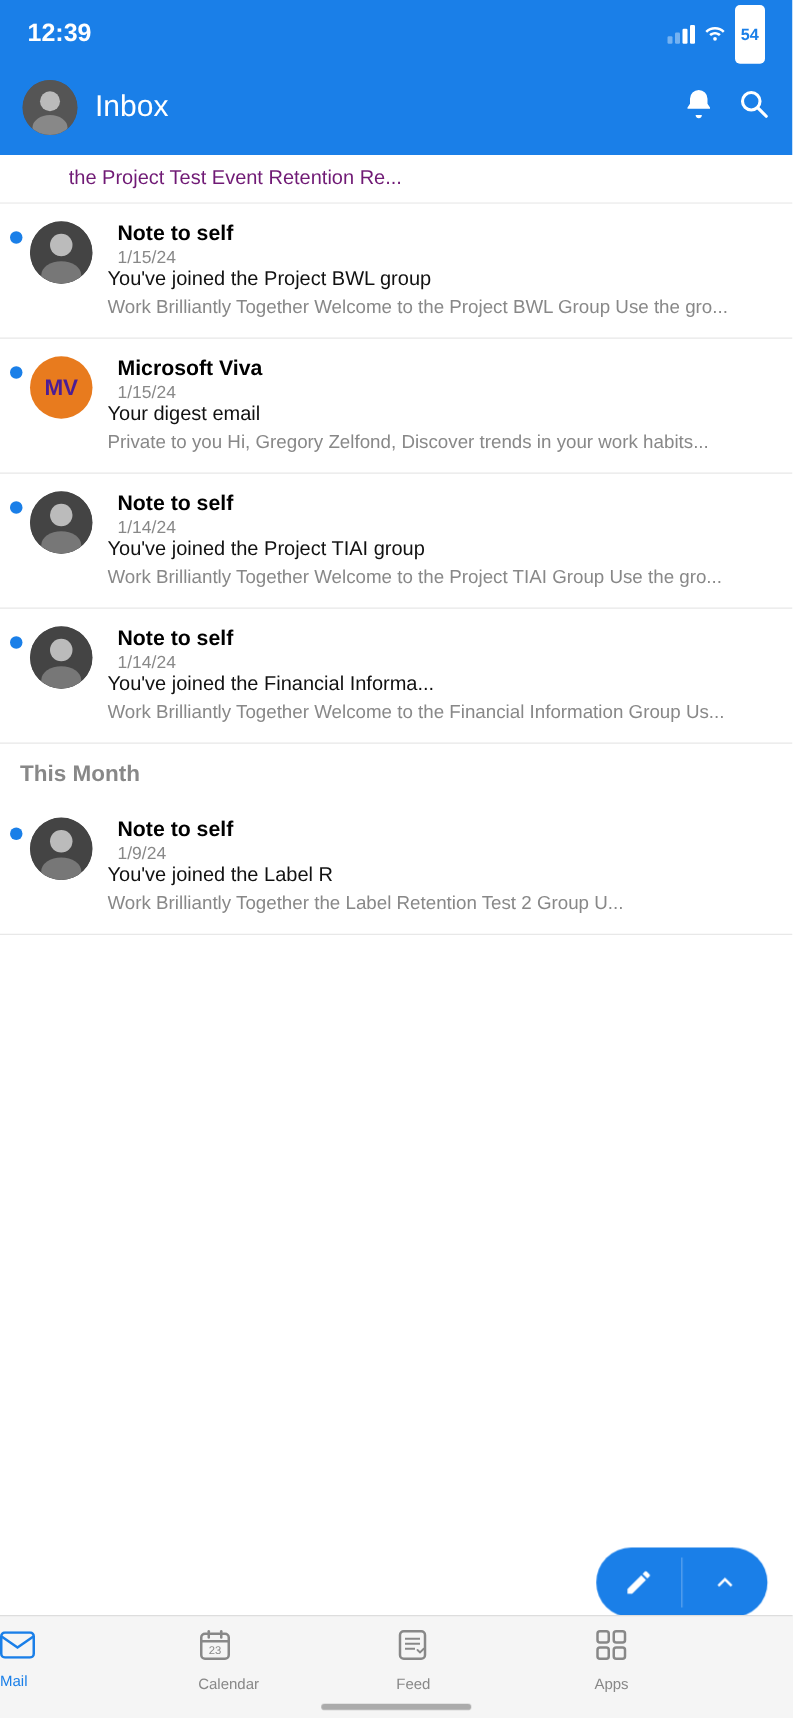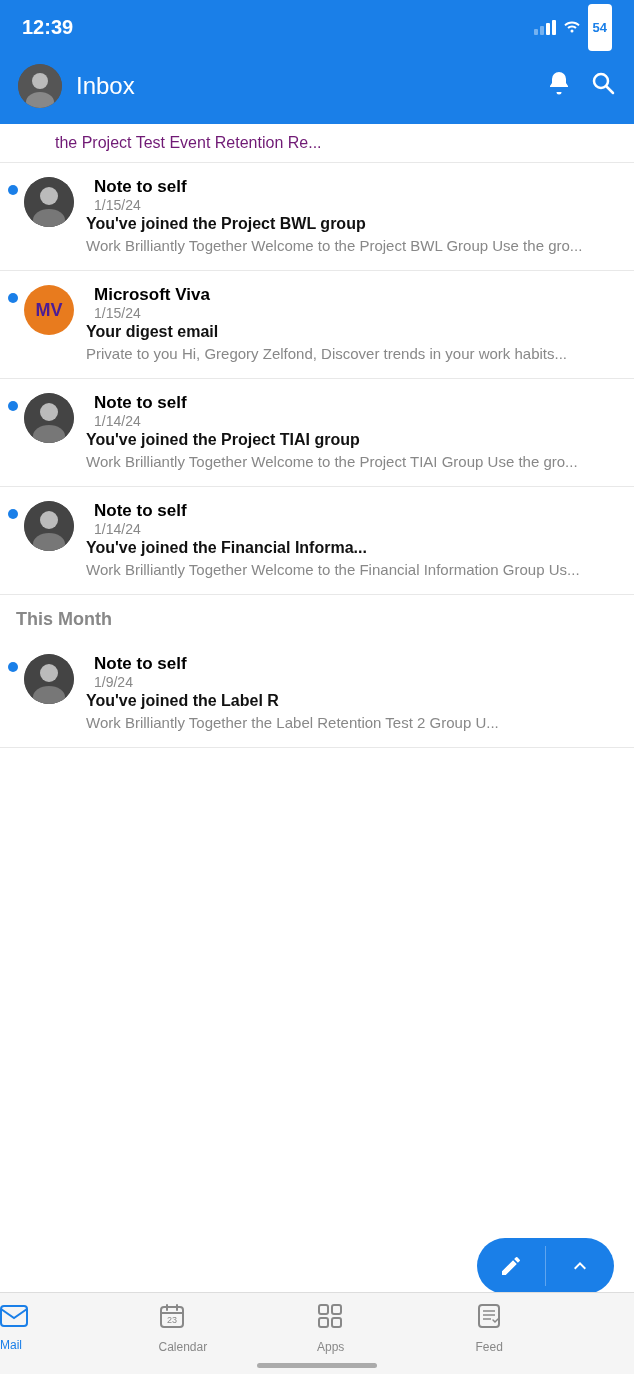--- a/index.html
+++ b/index.html
@@ -152,21 +152,21 @@
       color: #000;
     }
     .email-date {
       font-size: 14px;
       color: #888;
       flex-shrink: 0;
       margin-left: 8px;
     }
     .email-subject {
       font-size: 16px;
-      font-weight: 700;
+      font-weight: 400;
       color: #111;
       white-space: nowrap;
       overflow: hidden;
       text-overflow: ellipsis;
       margin-bottom: 2px;
     }
     .email-preview {
       font-size: 15px;
       color: #888;
       display: -webkit-box;
@@ -447,35 +447,35 @@
         <line x1="18" y1="2" x2="18" y2="7" stroke="#888" stroke-width="2" stroke-linecap="round"></line>
         <line x1="2" y1="10" x2="24" y2="10" stroke="#888" stroke-width="2"></line>
         <text x="13" y="20" text-anchor="middle" font-size="9" fill="#888" font-family="sans-serif">23</text>
       </svg>
     </span>
     <span class="tab-label">Calendar</span>
   </div>
   <div class="tab-item">
     <span class="tab-icon">
       <svg width="26" height="26" viewBox="0 0 26 26" fill="none">
-        <rect x="2" y="2" width="9" height="9" rx="2" stroke="#888" stroke-width="2"></rect>
-        <rect x="15" y="2" width="9" height="9" rx="2" stroke="#888" stroke-width="2"></rect>
-        <rect x="2" y="15" width="9" height="9" rx="2" stroke="#888" stroke-width="2"></rect>
-        <rect x="15" y="15" width="9" height="9" rx="2" stroke="#888" stroke-width="2"></rect>
-      </svg>
-    </span>
-    <span class="tab-label">Apps</span>
-  </div>
-  <div class="tab-item">
-    <span class="tab-icon">
-      <svg width="26" height="26" viewBox="0 0 26 26" fill="none">
         <rect x="3" y="2" width="20" height="22" rx="3" stroke="#888" stroke-width="2"></rect>
         <line x1="7" y1="8" x2="19" y2="8" stroke="#888" stroke-width="1.5"></line>
         <line x1="7" y1="12" x2="19" y2="12" stroke="#888" stroke-width="1.5"></line>
         <line x1="7" y1="16" x2="15" y2="16" stroke="#888" stroke-width="1.5"></line>
         <path d="M17 17l2 2 3-3" stroke="#888" stroke-width="1.5" stroke-linecap="round"></path>
       </svg>
     </span>
     <span class="tab-label">Feed</span>
   </div>
+  <div class="tab-item">
+    <span class="tab-icon">
+      <svg width="26" height="26" viewBox="0 0 26 26" fill="none">
+        <rect x="2" y="2" width="9" height="9" rx="2" stroke="#888" stroke-width="2"></rect>
+        <rect x="15" y="2" width="9" height="9" rx="2" stroke="#888" stroke-width="2"></rect>
+        <rect x="2" y="15" width="9" height="9" rx="2" stroke="#888" stroke-width="2"></rect>
+        <rect x="15" y="15" width="9" height="9" rx="2" stroke="#888" stroke-width="2"></rect>
+      </svg>
+    </span>
+    <span class="tab-label">Apps</span>
+  </div>
 </div>
 
 <div class="home-indicator"></div>
 
 </body></html>

